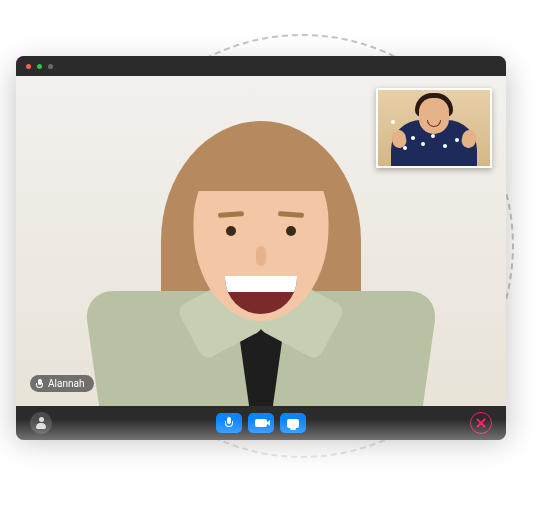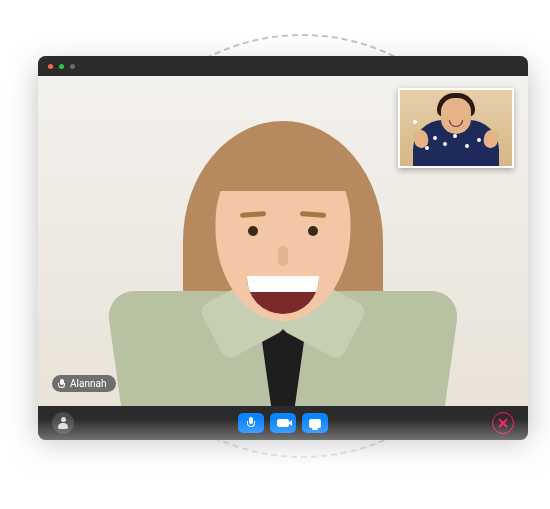--- a/index.html
+++ b/index.html
@@ -18,21 +18,21 @@
     width:420px;
     height:420px;
     border:2px dashed #9e9e9e;
     border-radius:50%;
     top:34px;
     left:90px;
     opacity:.6;
   }
   .window{
     position:absolute;
-    left:38px;
+    left:16px;
     top:56px;
     width:490px;
     border-radius:8px;
     overflow:hidden;
     box-shadow:0 10px 30px rgba(0,0,0,.25);
     background:#d946ef;
   }
   .titlebar{
     height:20px;
     background:#2b2b2b;

